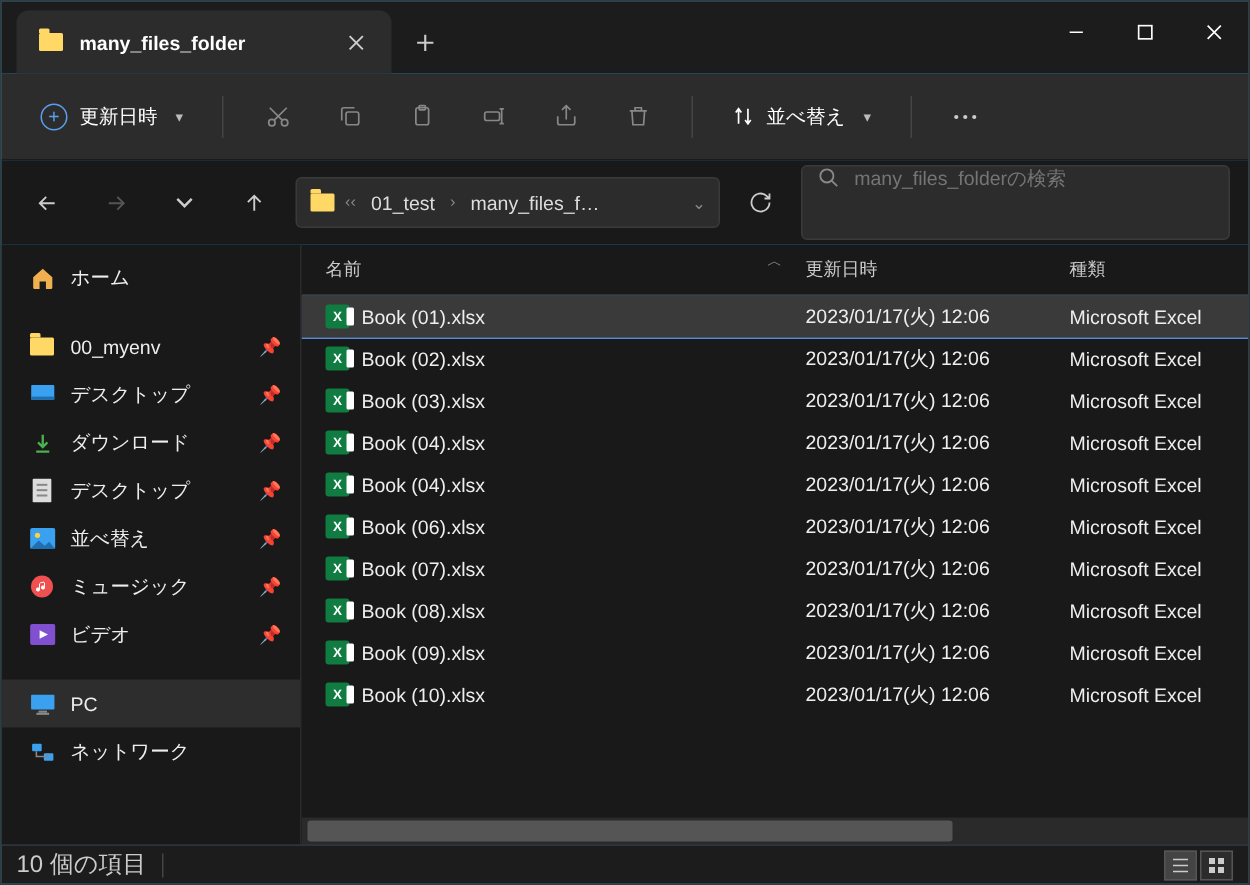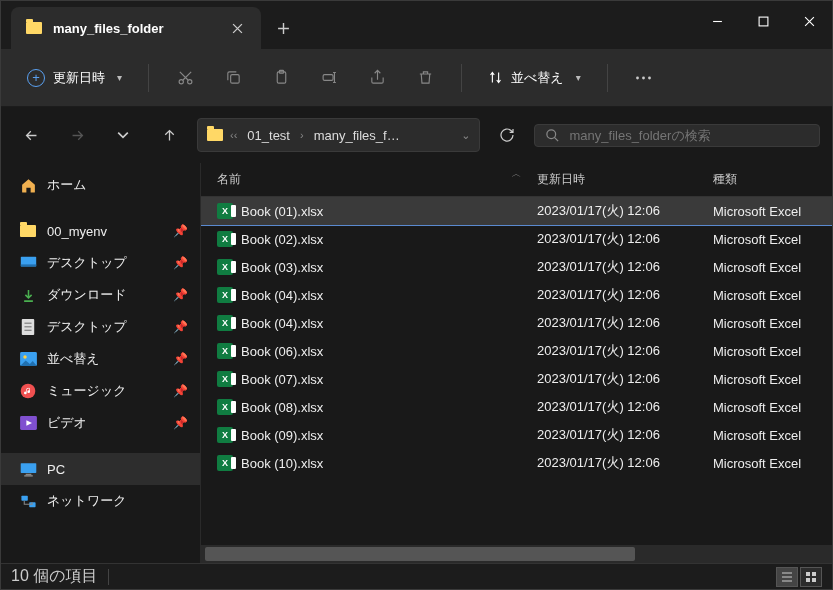--- a/index.html
+++ b/index.html
@@ -18,21 +18,21 @@
 .divider{width:1px;height:28px;background:#444;margin:0 8px}
 .tool-icon{width:40px;height:36px;display:flex;align-items:center;justify-content:center;color:#888;border-radius:4px}
 .sort-btn{display:flex;align-items:center;gap:8px;color:#fff;padding:6px 10px}
 .addrbar{height:56px;background:#191919;display:flex;align-items:center;padding:0 12px;gap:10px}
 .nav-btn{width:36px;height:36px;display:flex;align-items:center;justify-content:center;color:#ccc;border-radius:4px}
 .nav-btn.disabled{color:#555}
 .crumb-box{flex:1;height:34px;background:#2c2c2c;border:1px solid #3a3a3a;border-radius:4px;display:flex;align-items:center;padding:0 8px;gap:6px;max-width:340px}
 .crumb-box .sep{color:#888;font-size:11px}
 .crumb-item{color:#ddd;padding:2px 4px}
 .refresh-btn{width:34px;height:34px;display:flex;align-items:center;justify-content:center;color:#ccc}
-.search-box{flex:1;height:23px;background:#2c2c2c;border:1px solid #3a3a3a;border-radius:4px;display:flex;align-items:center;padding:0 10px;gap:10px;color:#888}
+.search-box{flex:1;height:50px;background:#2c2c2c;border:1px solid #3a3a3a;border-radius:4px;display:flex;align-items:flex-start;padding:0 10px;gap:10px;color:#888}
 .search-box input{flex:1;background:transparent;border:none;outline:none;color:#ddd;font-size:13px}
 .body{flex:1;display:flex;background:#191919;overflow:hidden}
 .sidebar{width:200px;background:#191919;overflow-y:auto;padding:6px 0;position:relative;border-right:1px solid #2a2a2a}
 .sb-item{display:flex;align-items:center;gap:10px;padding:7px 12px 7px 18px;color:#eee;position:relative}
 .sb-item.active{background:#2d2d2d}
 .sb-item .pin{margin-left:auto;color:#888;font-size:12px}
 .sb-sep{height:14px}
 .icon{width:18px;height:18px;display:flex;align-items:center;justify-content:center;flex-shrink:0}
 .folder-y{width:16px;height:12px;background:#ffd866;border-radius:1px;position:relative}
 .folder-y::before{content:"";position:absolute;top:-3px;left:0;width:7px;height:3px;background:#ffd866;border-radius:1px 1px 0 0}

